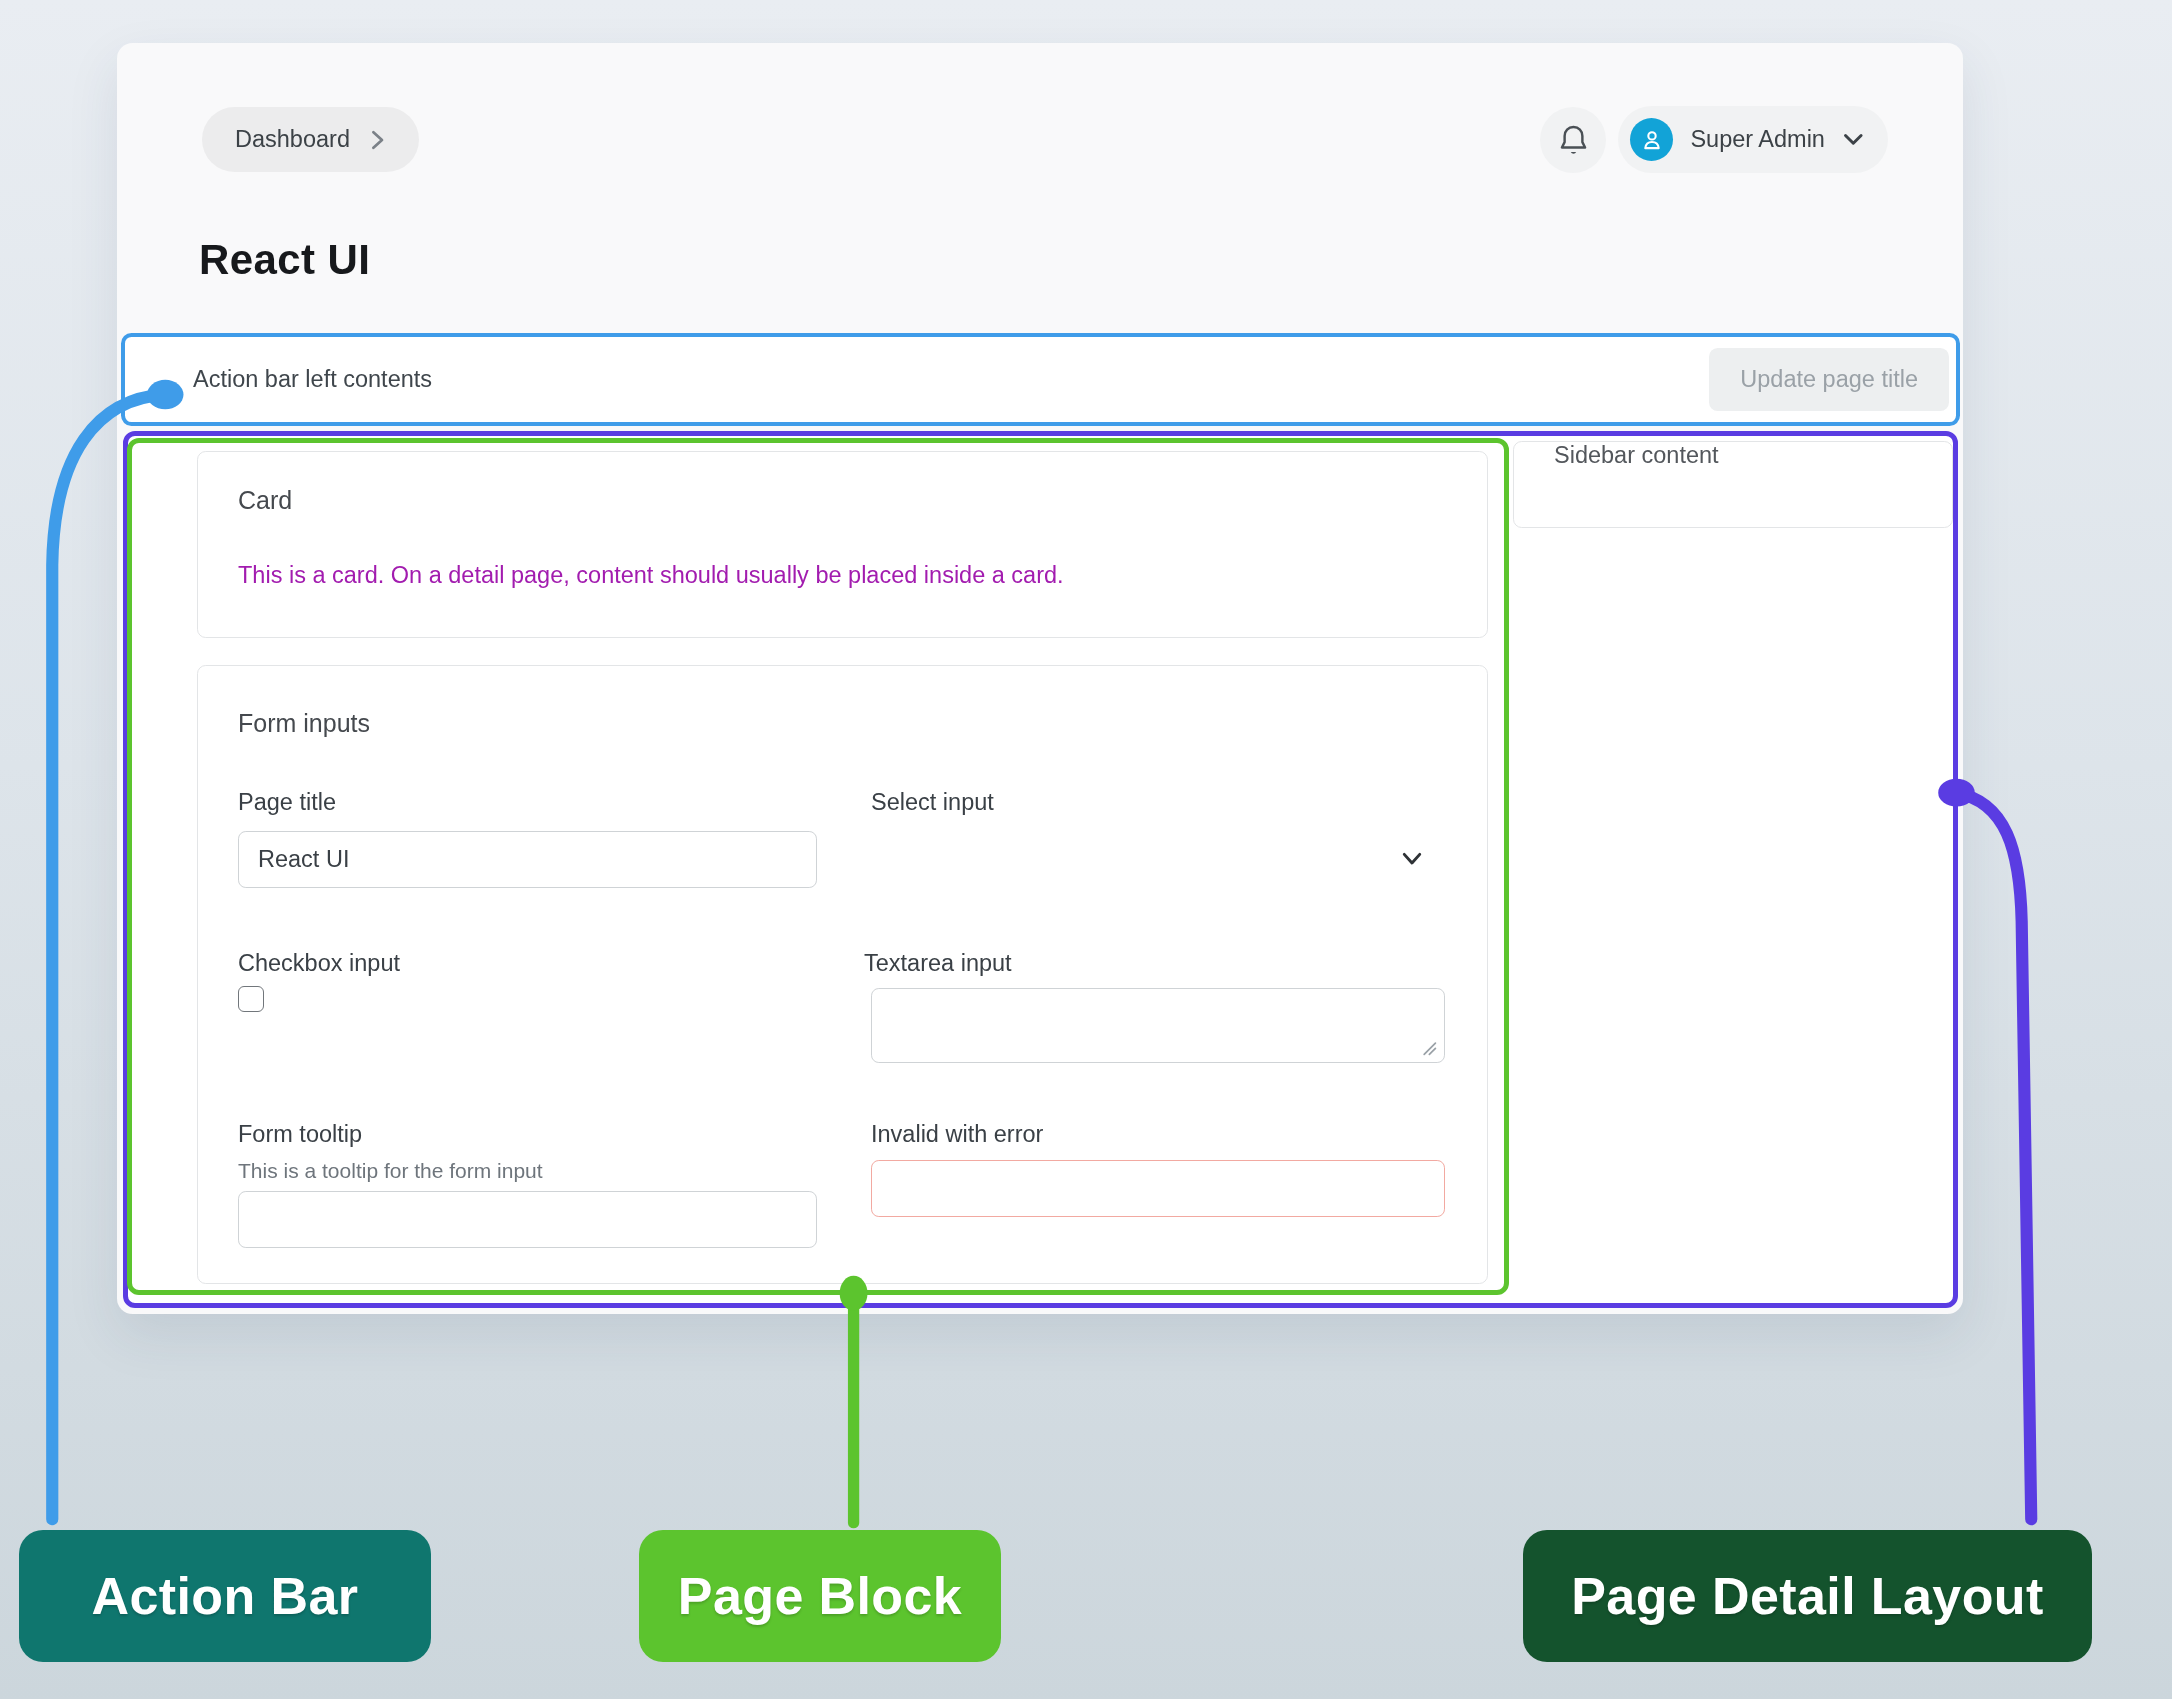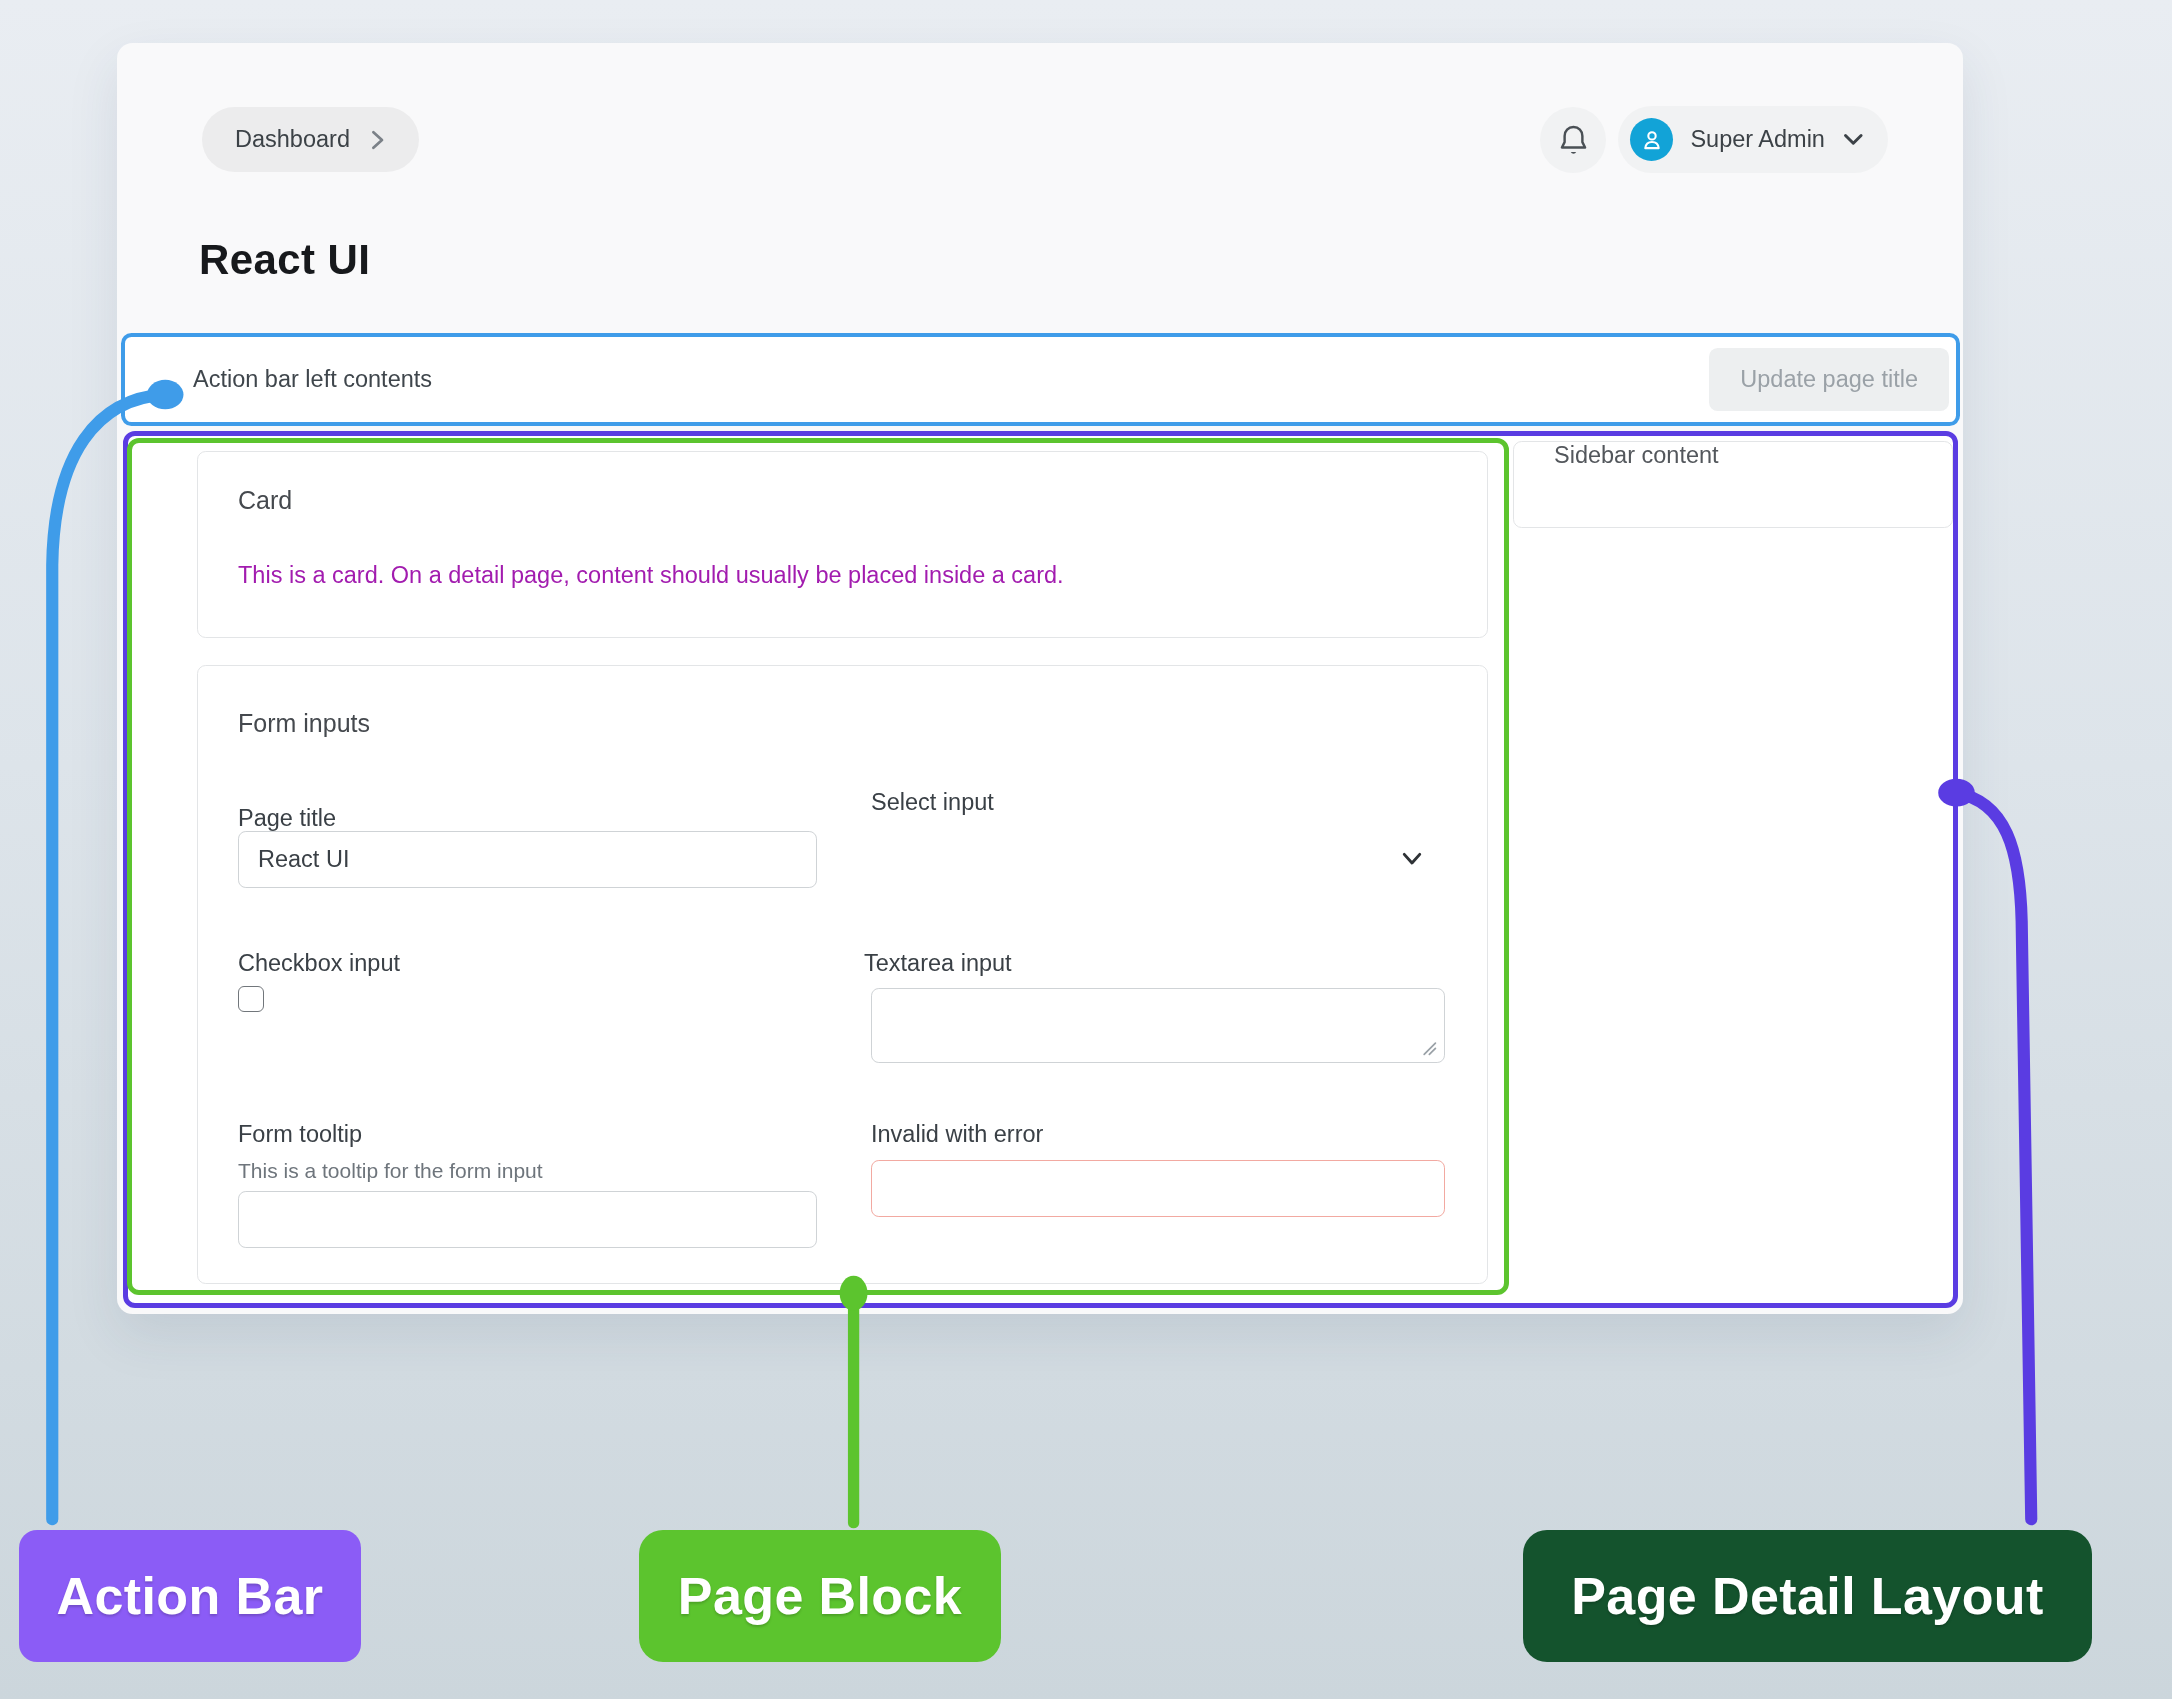--- a/index.html
+++ b/index.html
@@ -101,21 +101,21 @@
   }
   .sidebar-text { font-size:23.5px; color:#53575c; }
 
   
   .ann-label {
     top:1530px; height:132px; border-radius:24px; z-index:7;
     display:flex; align-items:center; justify-content:center;
     color:#ffffff; font-size:52px; font-weight:700; letter-spacing:0.4px;
     text-shadow:0 1.7px 2.6px rgba(0,0,0,.18);
   }
-  .lbl-blue   { left:19px;   width:342px; background:#8b5cf6;border-radius:18px; }
+  .lbl-blue   { left:19px;   width:412px; background:#0f766e; }
   .lbl-green  { left:639px;  width:362px; background:#5cc42e; }
   .lbl-purple { left:1523px; width:569px; background:#14532d; }
 
   .overlay { left:0; top:0; width:2173px; height:1700px; z-index:6; pointer-events:none; }
 </style>
 </head>
 <body>
 
 <div class="abs app"></div>
 
@@ -158,21 +158,21 @@
 <div class="abs pb-outline"></div>
 
 <div class="abs card card1">
   <div class="card-title">Card</div>
   <div class="card-body-text">This is a card. On a detail page, content should usually be placed inside a card.</div>
 </div>
 
 <div class="abs card card2">
   <div class="card-title form-title">Form inputs</div>
 
-  <div class="flabel" style="left:40px; top:139px;">Page title</div>
+  <div class="flabel" style="left:40px; top:123px;">Page title</div>
   <input class="tinput" style="left: 40px; top: 165px; width: 579px;" value="React UI">
 
   <div class="flabel" style="left:673px; top:123px;">Select input</div>
   <svg class="select-chevron" style="left:1202px; top:184px;" width="24" height="19" viewBox="0 0 28 22">
     <path d="M5 5 L14 15 L23 5" fill="none" stroke="#2e3236" stroke-width="3.4" stroke-linecap="round" stroke-linejoin="round"></path>
   </svg>
 
   <div class="flabel" style="left:40px; top:284px;">Checkbox input</div>
   <input type="checkbox" class="checkbox" style="left: 40px; top: 320px;">
 

